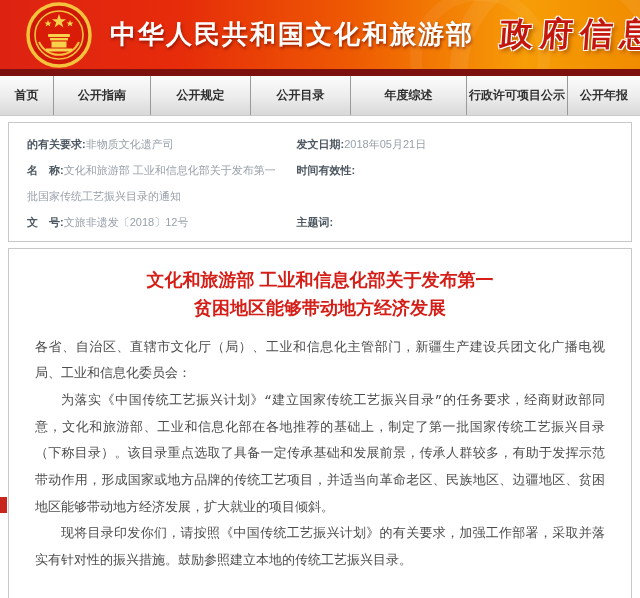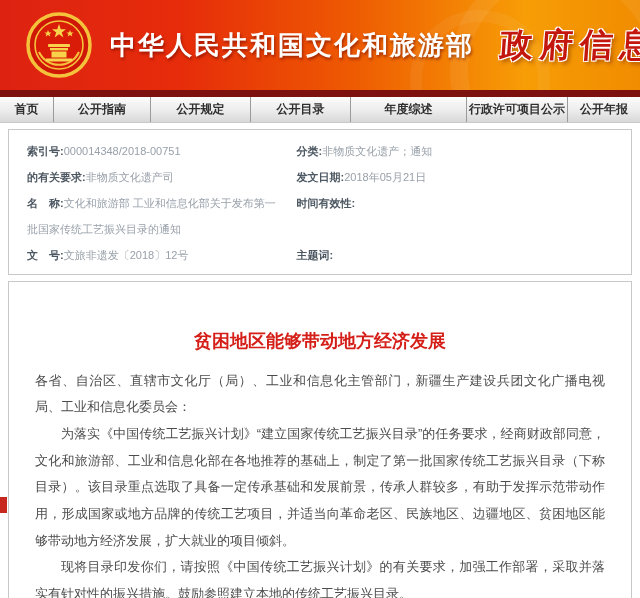--- a/index.html
+++ b/index.html
@@ -6,21 +6,21 @@
   html,body { width:640px; }
   body {
     font-family:"Liberation Sans", sans-serif;
     background:#ffffff;
     width:640px; height:598px;
     overflow:hidden;
     position:relative;
   }
   
   .banner {
-    height:90px;
+    height:69px;
     background:linear-gradient(90deg,#dd2212 0%,#e62c0a 28%,#ee5a02 55%,#f79d06 82%,#f08c00 100%);
     position:relative;
     display:flex; align-items:center;
     overflow:hidden;
   }
   .banner .deco {
     position:absolute; right:-30px; top:-40px; width:220px; height:220px;
     border:18px solid rgba(255,255,255,0.07); border-radius:50%;
   }
   .banner .deco2 {
@@ -36,21 +36,21 @@
   .gov-open {
     font-family:"Liberation Serif", serif;
     color:#c3160c; font-size:33px; font-weight:bold; letter-spacing:7px;
     margin-left:26px; white-space:nowrap;
     transform:skewX(-4deg);
     text-shadow:-1px -1px 0 #fff, 1px -1px 0 #fff, -1px 1px 0 #fff, 1px 1px 0 #fff, 3px 3px 4px rgba(110,30,0,0.55);
   }
   .dark-strip { height:7px; background:#7c1110; }
   
   .nav {
-    height:26px; display:flex;
+    height:40px; display:flex;
     background:linear-gradient(180deg,#fcfcfc 0%,#ececec 55%,#d8d8d8 100%);
     border-bottom:1px solid #c9c9c9;
   }
   .nav-item {
     display:flex; align-items:center; justify-content:center;
     font-size:12px; font-weight:bold; color:#2f2f2f;
     border-right:1px solid #9a9a9a;
     cursor:pointer; white-space:nowrap;
   }
   .nav-item:nth-child(1){flex:0 0 54px;}
@@ -80,21 +80,21 @@
     min-height:352px;
     padding:14px 26px 10px 26px;
     position:relative;
   }
   .doc-title {
     text-align:center;
     color:#d41e17; font-size:18px; font-weight:bold;
     line-height:1.55; margin:4px 0 12px 0;
   }
   .doc-body p {
-    font-family:Liberation Sans, sans-serif;
+    font-family:Liberation Mono, monospace;
     font-size:13px; color:#4c4c4c; line-height:2.05;
     text-align:justify;
   }
   .doc-body p.indent { text-indent:2em; }
   .edge-mark {
     position:absolute; left:0; top:497px; width:7px; height:16px;
     background:#c8271e;
   }
 </style>
 </head>
@@ -126,28 +126,20 @@
   <div class="nav-item">公开规定</div>
   <div class="nav-item">公开目录</div>
   <div class="nav-item">年度综述</div>
   <div class="nav-item">行政许可项目公示</div>
   <div class="nav-item">公开年报</div>
 </div>
 
 <div class="meta">
   <div class="meta-row">
     <div class="meta-cell left">
-      <span class="meta-label">索引号:</span><span>000014348/2018-00751</span>
-    </div>
-    <div class="meta-cell right">
-      <span class="meta-label">分类:</span><span>非物质文化遗产；通知</span>
-    </div>
-  </div>
-  <div class="meta-row">
-    <div class="meta-cell left">
       <span class="meta-label">的有关要求:</span><span>非物质文化遗产司</span>
     </div>
     <div class="meta-cell right">
       <span class="meta-label">发文日期:</span><span>2018年05月21日</span>
     </div>
   </div>
   <div class="meta-row">
     <div class="meta-cell left">
       <span class="meta-label">名　称:</span><span>文化和旅游部 工业和信息化部关于发布第一批国家传统工艺振兴目录的通知</span>
     </div>
@@ -160,21 +152,21 @@
       <span class="meta-label">文　号:</span><span>文旅非遗发〔2018〕12号</span>
     </div>
     <div class="meta-cell right">
       <span class="meta-label">主题词:</span><span></span>
     </div>
   </div>
 </div>
 
 <div class="doc">
   <div class="doc-title">
-    <br>
+    <span>文化和旅游部 工业和信息化部关于发布第一</span><br>
     <span>贫困地区能够带动地方经济发展</span>
   </div>
   <div class="doc-body">
     <p>各省、自治区、直辖市文化厅（局）、工业和信息化主管部门，新疆生产建设兵团文化广播电视局、工业和信息化委员会：</p>
     <p class="indent">为落实《中国传统工艺振兴计划》“建立国家传统工艺振兴目录”的任务要求，经商财政部同意，文化和旅游部、工业和信息化部在各地推荐的基础上，制定了第一批国家传统工艺振兴目录（下称目录）。该目录重点选取了具备一定传承基础和发展前景，传承人群较多，有助于发挥示范带动作用，形成国家或地方品牌的传统工艺项目，并适当向革命老区、民族地区、边疆地区、贫困地区能够带动地方经济发展，扩大就业的项目倾斜。</p>
     <p class="indent">现将目录印发你们，请按照《中国传统工艺振兴计划》的有关要求，加强工作部署，采取并落实有针对性的振兴措施。鼓励参照建立本地的传统工艺振兴目录。</p>
 
   </div>
 
 </div>

